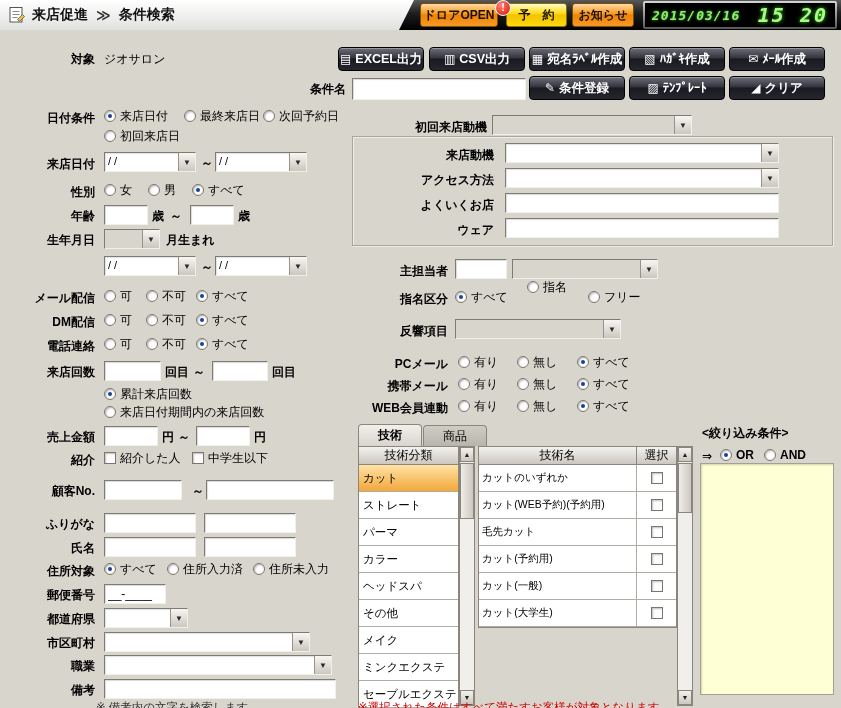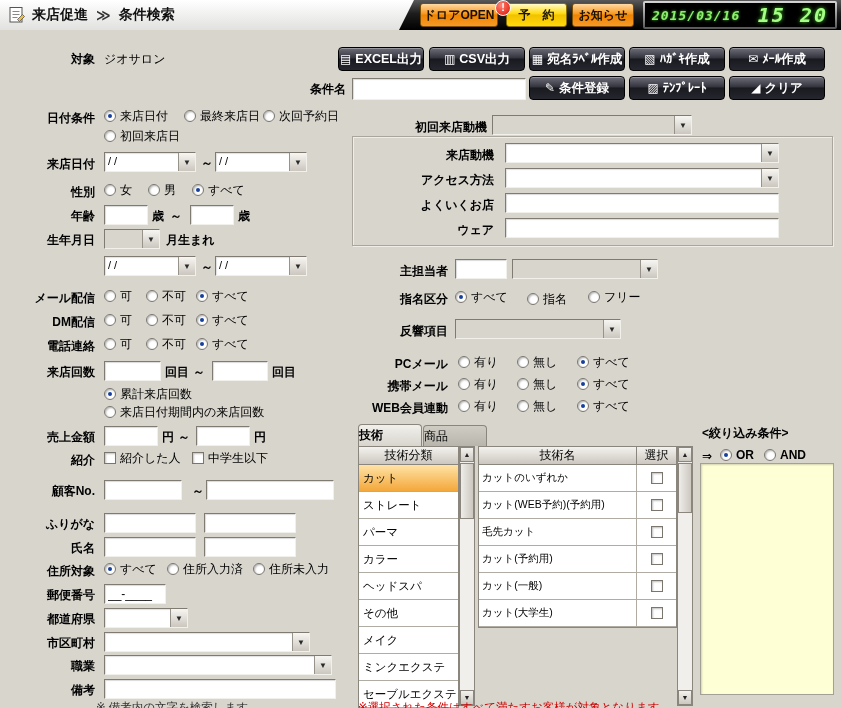--- a/index.html
+++ b/index.html
@@ -29,21 +29,21 @@
   .tin{position:absolute;height:20px;background:#fff;border:1px solid #7f7b73;border-bottom-color:#f2f0ea;border-right-color:#f2f0ea;box-shadow:inset 1px 1px 1px rgba(0,0,0,.15);font:12px "Liberation Sans","DejaVu Sans",sans-serif;padding:0 3px;}
   .combo{position:absolute;height:20px;display:flex;background:#fff;border:1px solid #7f7b73;border-bottom-color:#f2f0ea;border-right-color:#f2f0ea;box-shadow:inset 1px 1px 1px rgba(0,0,0,.12);}
   .combo .cfield{flex:1;padding:2px 3px;white-space:nowrap;overflow:hidden;font-size:11px;}
   .combo.gray .cfield{background:#d8d5cd;}
   .combo .cbtn{width:17px;background:linear-gradient(180deg,#f8f6f2,#cbc7bf);border-left:1px solid #97938b;color:#2a2a2a;font-size:8px;display:flex;align-items:center;justify-content:center;}
   .opt{position:absolute;display:flex;align-items:center;gap:4px;white-space:nowrap;height:14px;}
   .radio{width:12px;height:12px;border-radius:50%;background:#fff;border:1px solid #7a766e;box-shadow:inset 1px 1px 2px rgba(0,0,0,.3);position:relative;flex:0 0 auto;}
   .radio.on::after{content:"";position:absolute;left:3px;top:3px;width:4px;height:4px;border-radius:50%;background:#16409c;}
   .checkbox{width:12px;height:12px;background:#fff;border:1px solid #7a766e;box-shadow:inset 1px 1px 2px rgba(0,0,0,.25);flex:0 0 auto;}
   .gbox{position:absolute;border:1px solid #aaa69e;box-shadow:inset 1px 1px 0 #efede8,1px 1px 0 #efede8;}
-  .tab{position:absolute;height:21px;line-height:21px;border:1px solid #8a867e;border-bottom:none;border-radius:4px 4px 0 0;background:linear-gradient(180deg,#cfccc4,#b8b5ad);font-size:12px;cursor:pointer;}
+  .tab{position:absolute;height:21px;line-height:21px;text-align:center;border:1px solid #8a867e;border-bottom:none;border-radius:4px 4px 0 0;background:linear-gradient(180deg,#cfccc4,#b8b5ad);font-size:12px;cursor:pointer;}
   .tab.active{background:linear-gradient(180deg,#f2f0ec,#d8d5cd);font-weight:bold;height:22px;z-index:2;}
   .th{background:linear-gradient(180deg,#f4f2ee,#ccc8c0);border:1px solid #8a867e;text-align:center;font-size:12px;height:18px;line-height:16px;}
   .catlist{position:absolute;border:1px solid #8a867e;background:#a16207;}
   .catlist .th{border:none;border-bottom:1px solid #8a867e;}
   .cat{height:27px;border-bottom:1px solid #b0aca4;display:flex;align-items:center;padding-left:4px;background:#fff;font-size:11.5px;white-space:nowrap;overflow:hidden;}
   .cat.selected{background:linear-gradient(180deg,#ffe2a6,#f3a83a);}
   .ttable{position:absolute;border:1px solid #8a867e;background:#fff;}
   .thead{display:flex;}
   .thead .thname{width:158px;border:none;border-bottom:1px solid #8a867e;border-right:1px solid #8a867e;}
   .thead .thsel{flex:1;border:none;border-bottom:1px solid #8a867e;}
@@ -351,21 +351,21 @@
   <span class="combo gray" style="left:512px;top:259px;width:146px">
       <span class="cfield"></span>
       <span class="cbtn">▼</span>
     </span>
 
   <span class="lab" style="left:395px;top:291px;width:53px">指名区分</span>
   <span class="opt" style="left:455px;top:290px">
       <span class="radio on"></span>
       <span>すべて</span>
     </span>
-  <span class="opt" style="left:527px;top:292px">
+  <span class="opt" style="left:527px;top:280px">
       <span class="radio"></span>
       <span>指名</span>
     </span>
   <span class="opt" style="left:588px;top:290px">
       <span class="radio"></span>
       <span>フリー</span>
     </span>
 
   <span class="lab" style="left:400px;top:323px;width:48px">反響項目</span>
   <span class="combo gray" style="left:455px;top:319px;width:166px">

